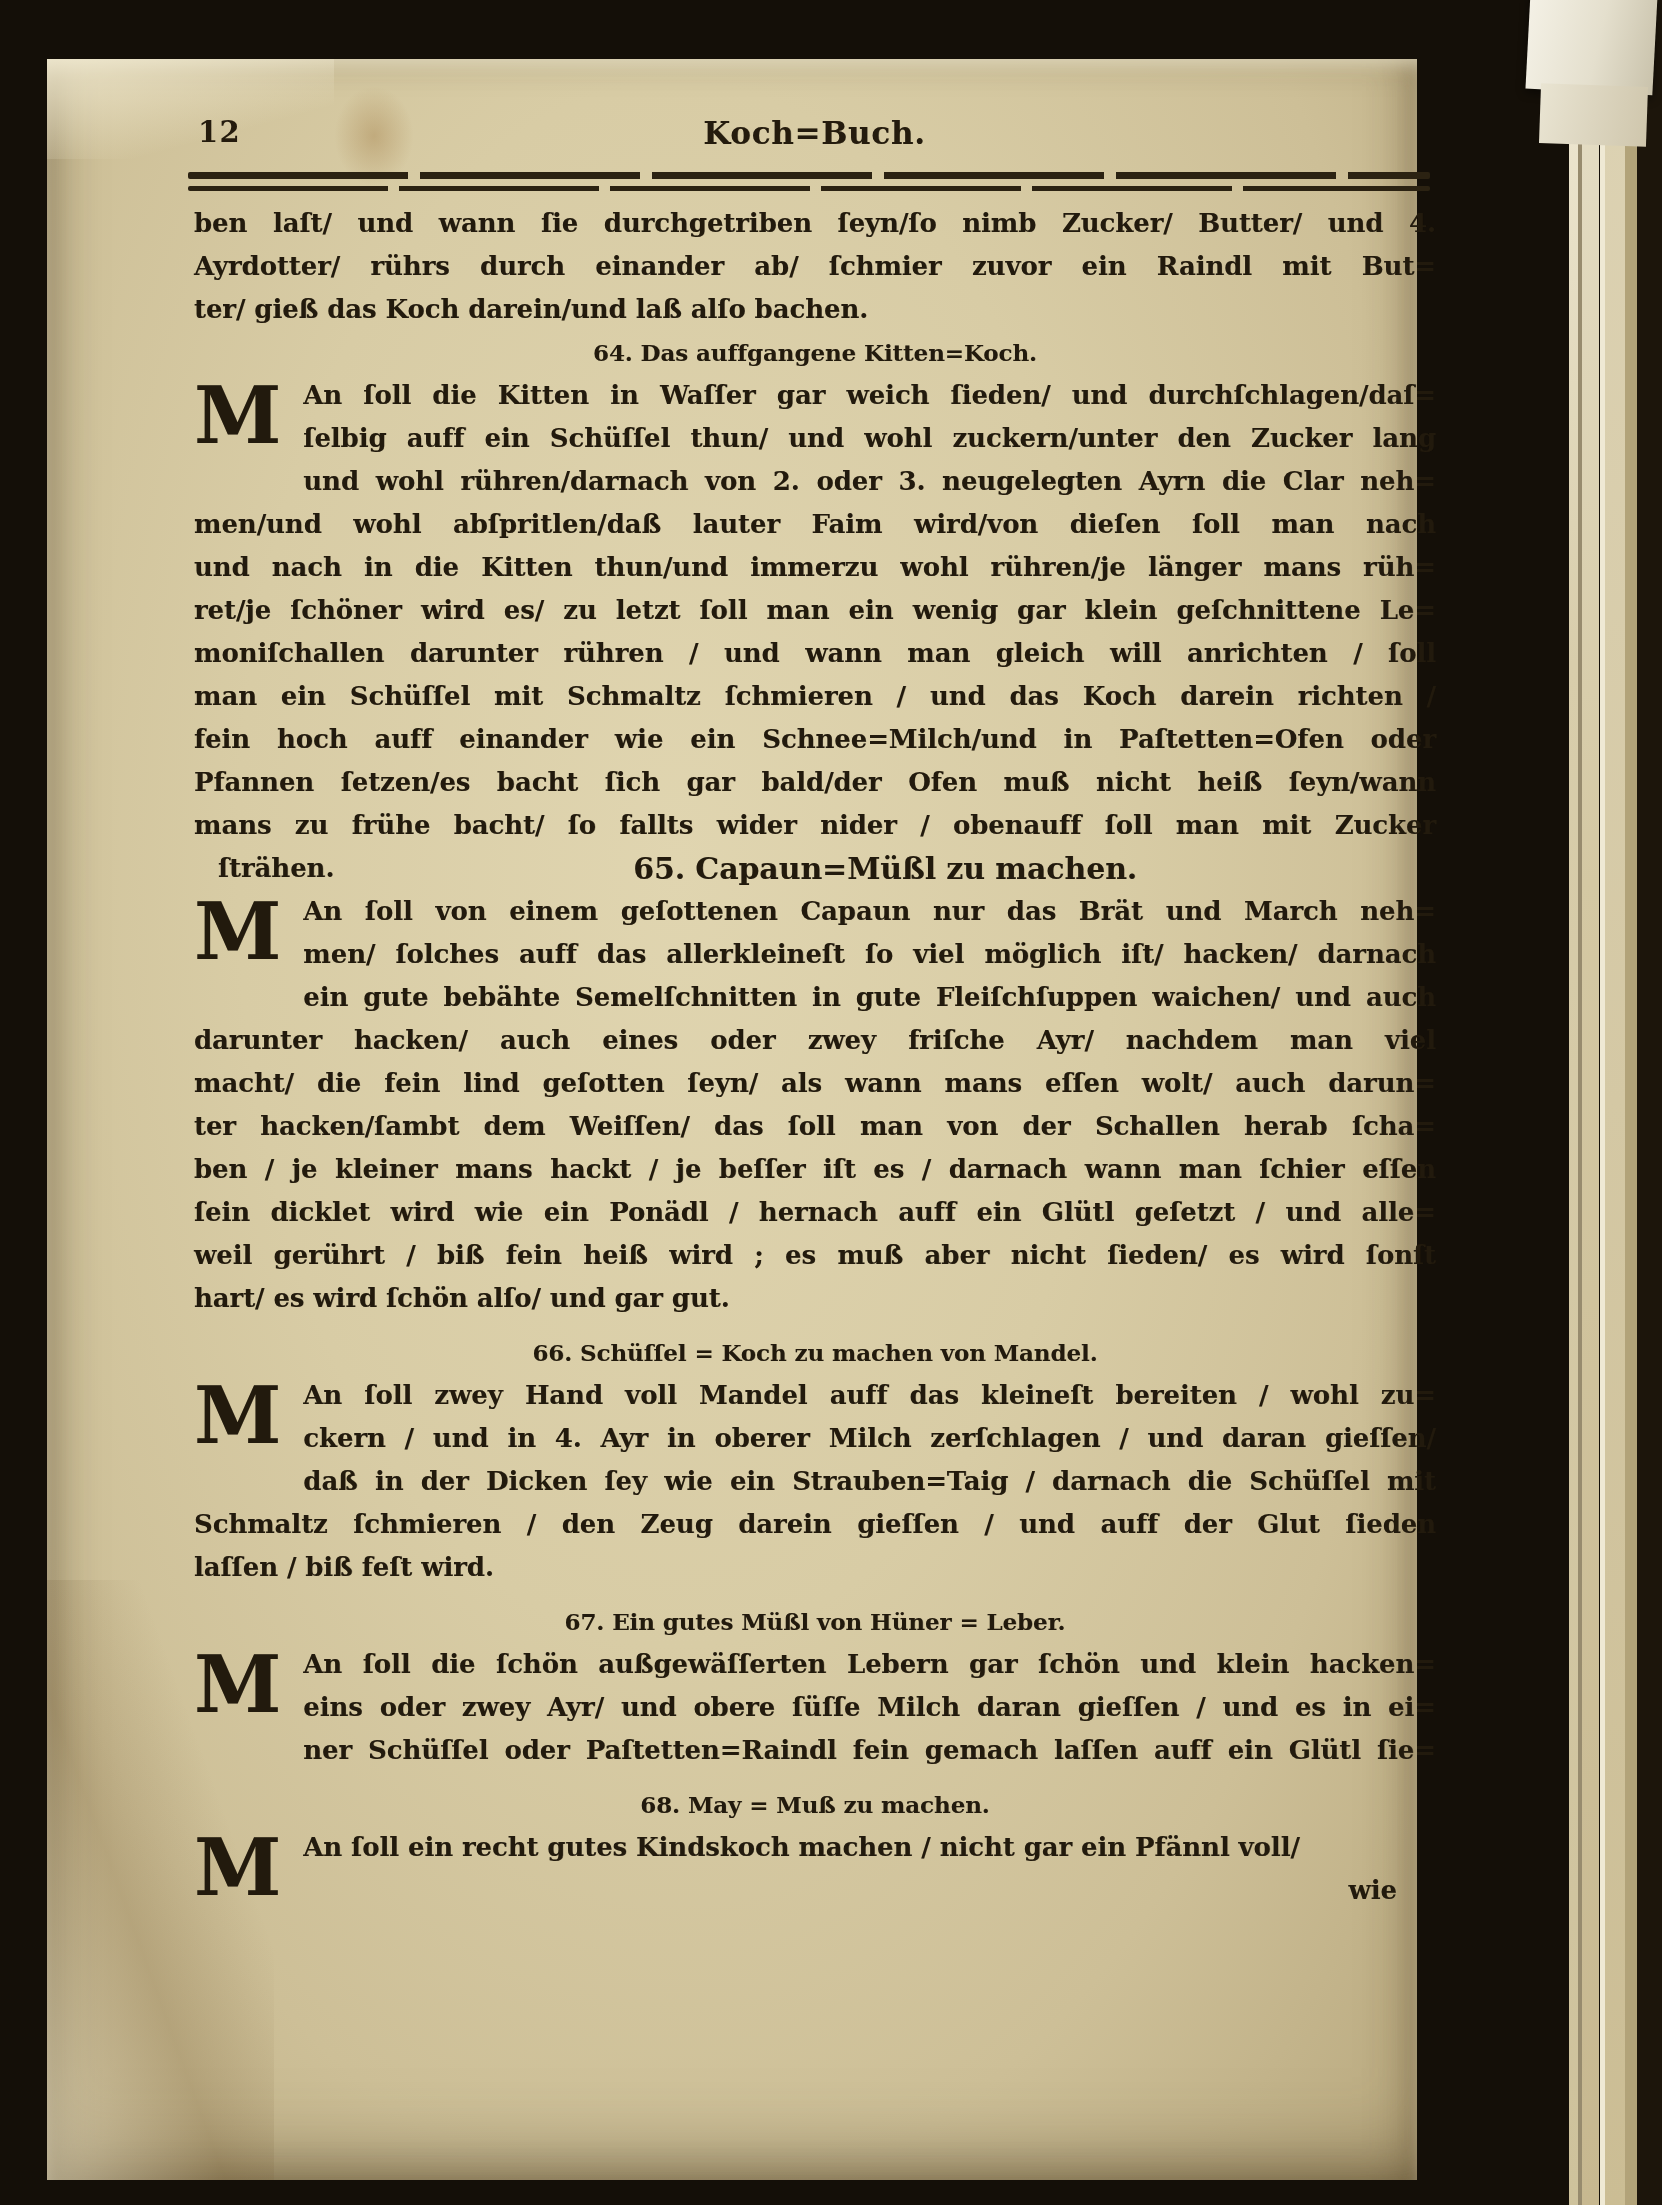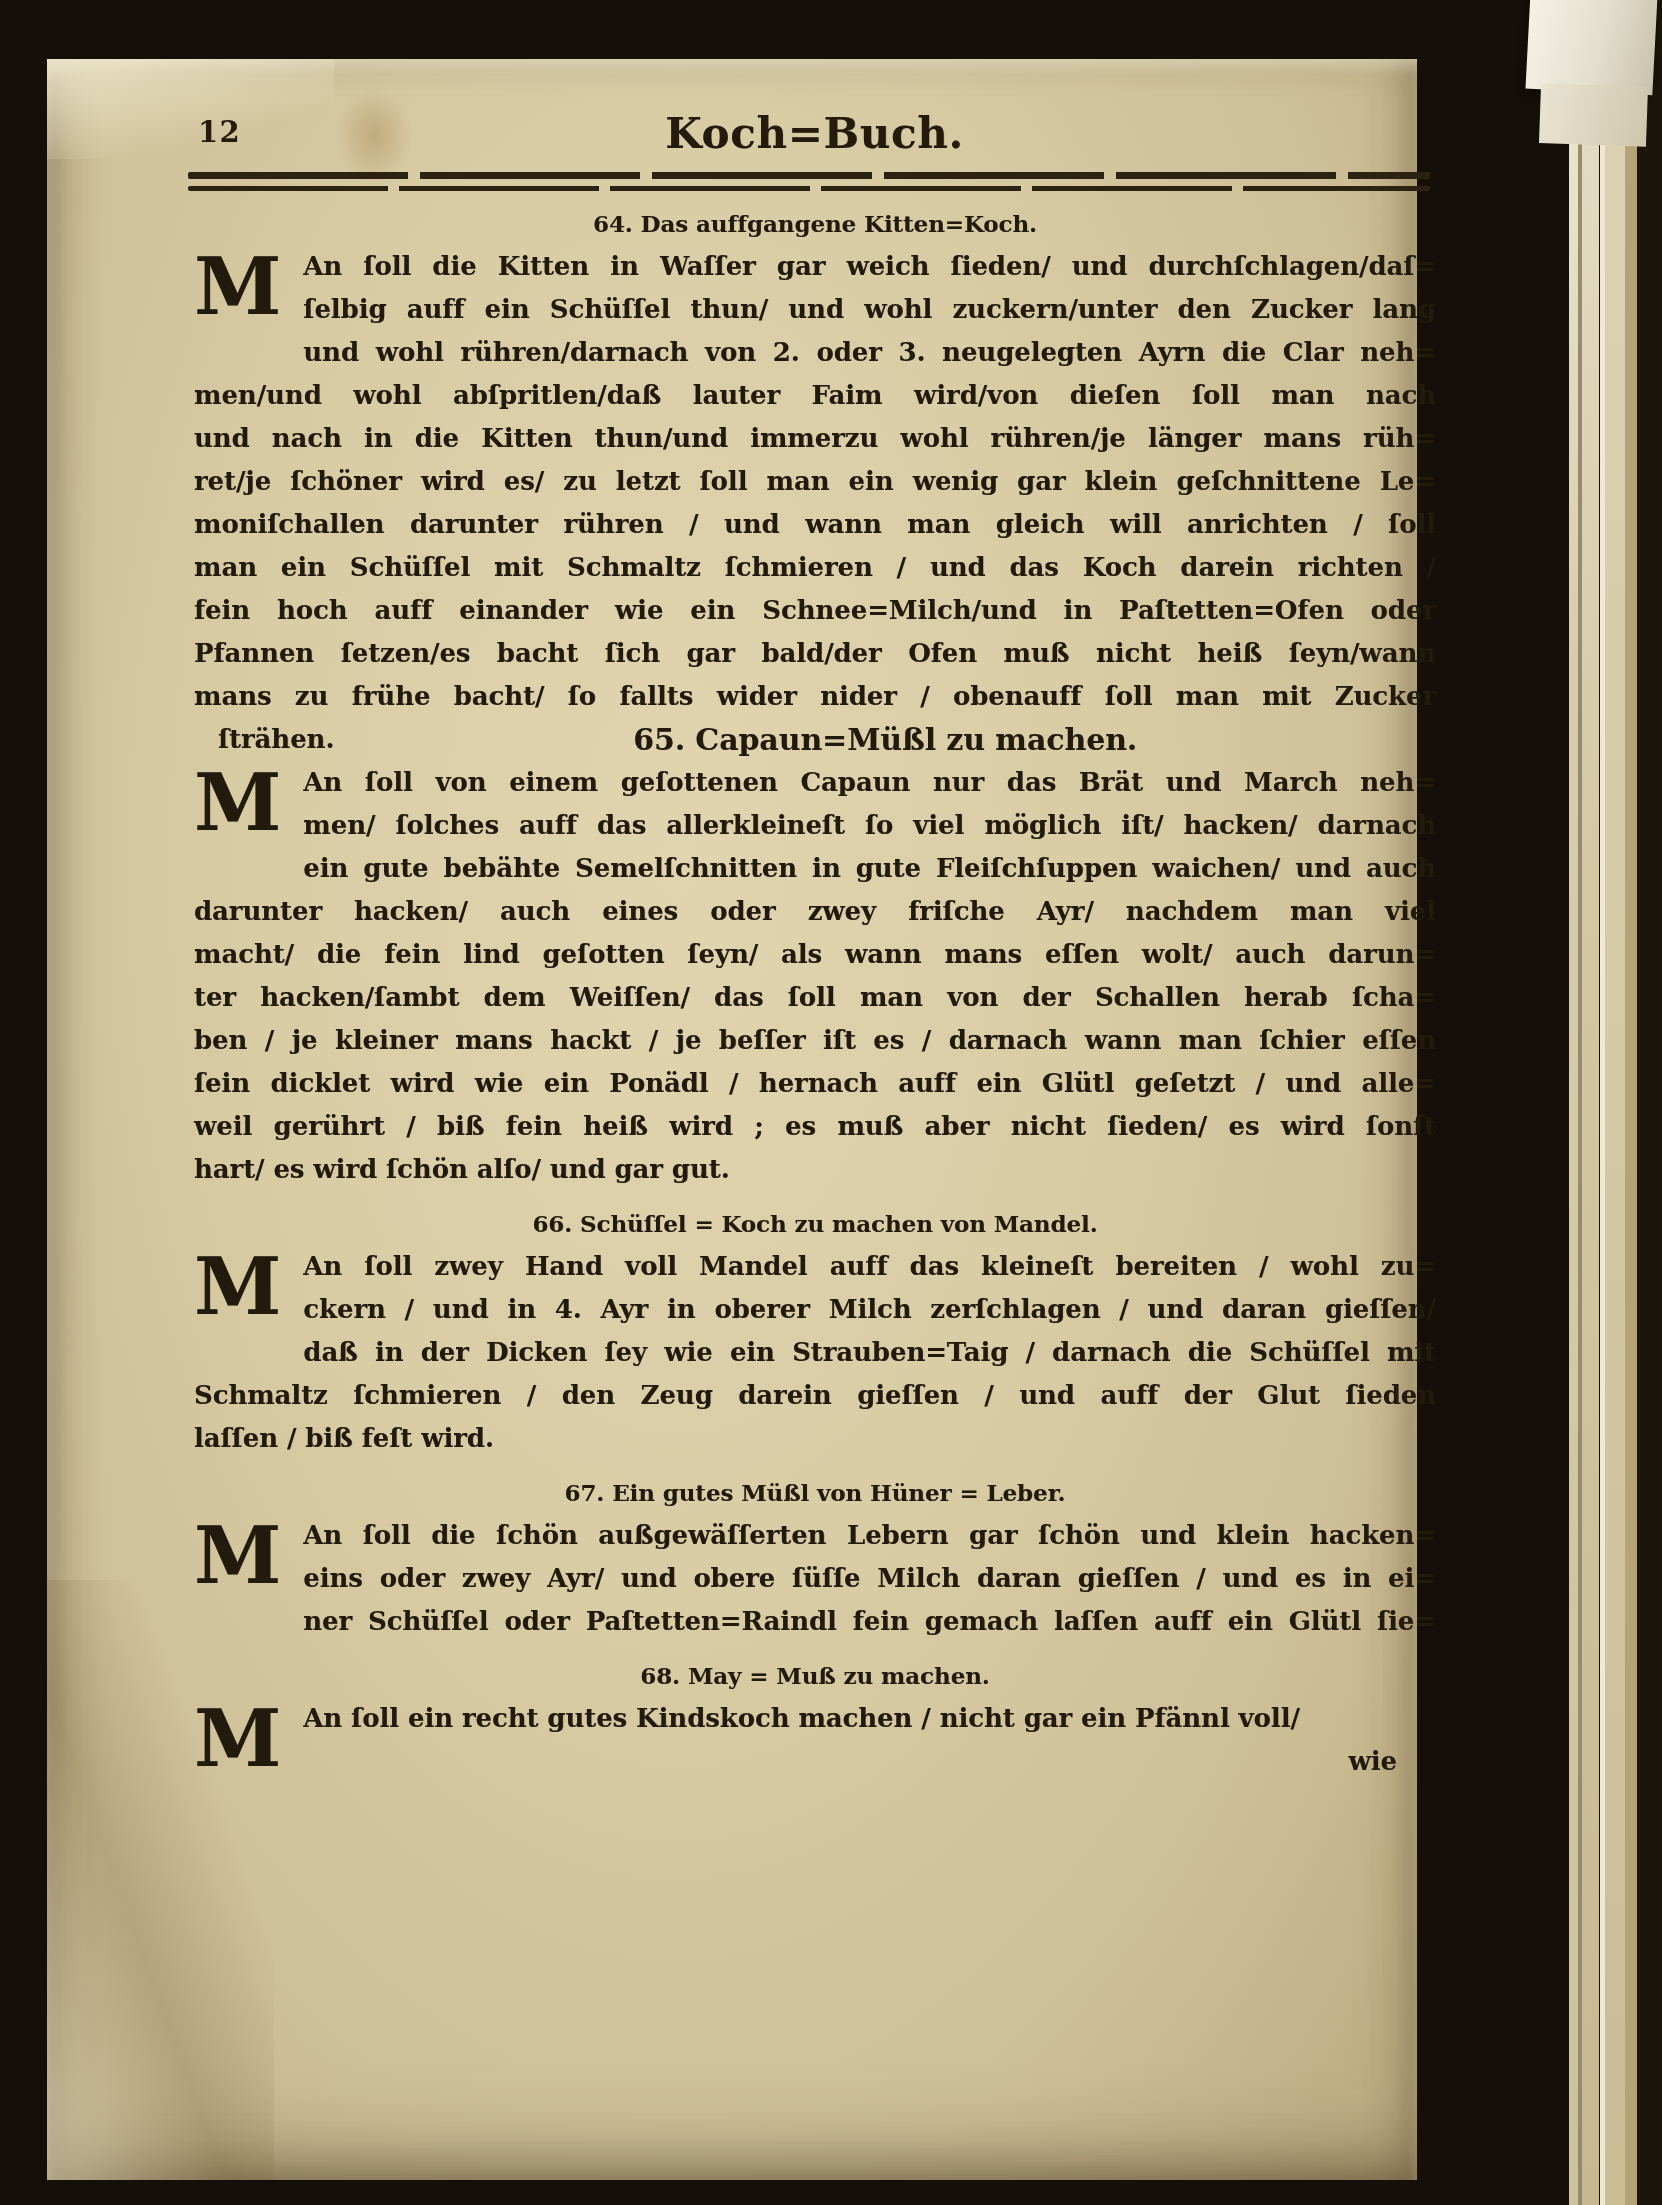--- a/index.html
+++ b/index.html
@@ -51,21 +51,21 @@
     background:linear-gradient(100deg,#e9e4d2,#cfc6ac);
     transform:rotate(2deg);
   }
   
   .header{position:absolute;left:147px;top:56px;width:1241px;height:37px;}
   .pagenum{
     position:absolute;left:4px;top:0;
     font-size:29px;font-weight:bold;color:#241b0d;letter-spacing:1.3px;
   }
   .running-title{
-    text-align:center;font-size:42px;font-weight:bold;color:#241b0d;
+    text-align:center;font-size:31px;font-weight:bold;color:#241b0d;
     letter-spacing:0.7px;line-height:37px;
     text-shadow:0.4px 0.4px 0 rgba(36,27,13,.4);
   }
   
   .rules{position:absolute;left:141px;top:113px;width:1242px;}
   .rule{
     height:6.7px;border-radius:2px;
     background:repeating-linear-gradient(90deg,#2b2212 0 220px,rgba(43,34,18,0) 220px 232px);
   }
   .rule.r2{height:5.3px;margin-top:7.3px;
@@ -109,20 +109,25 @@
     <div class="running-title">Koch=Buch.</div>
   </div>
 
   <div class="rules">
     <div class="rule"></div>
     <div class="rule r2"></div>
   </div>
 
   <div class="textblock">
 
+    <div class="para">
+      <div class="line j">ben laſt/ und wann ſie durchgetriben ſeyn/ſo nimb Zucker/ Butter/ und 4.</div>
+      <div class="line j">Ayrdotter/ rührs durch einander ab/ ſchmier zuvor ein Raindl mit But=</div>
+      <div class="line l">ter/ gieß das Koch darein/und laß alſo bachen.</div>
+    </div>
 
     <div class="heading">64. Das auffgangene Kitten=Koch.</div>
     <div class="para">
       <span class="dropcap">M</span>
       <div class="line j">An ſoll die Kitten in Waſſer gar weich ſieden/ und durchſchlagen/daſ=</div>
       <div class="line j">ſelbig auff ein Schüſſel thun/ und wohl zuckern/unter den Zucker lang</div>
       <div class="line j">und wohl rühren/darnach von 2. oder 3. neugelegten Ayrn die Clar neh=</div>
       <div class="line j">men/und wohl abſpritlen/daß lauter Faim wird/von dieſen ſoll man nach</div>
       <div class="line j">und nach in die Kitten thun/und immerzu wohl rühren/je länger mans rüh=</div>
       <div class="line j">ret/je ſchöner wird es/ zu letzt ſoll man ein wenig gar klein geſchnittene Le=</div>

